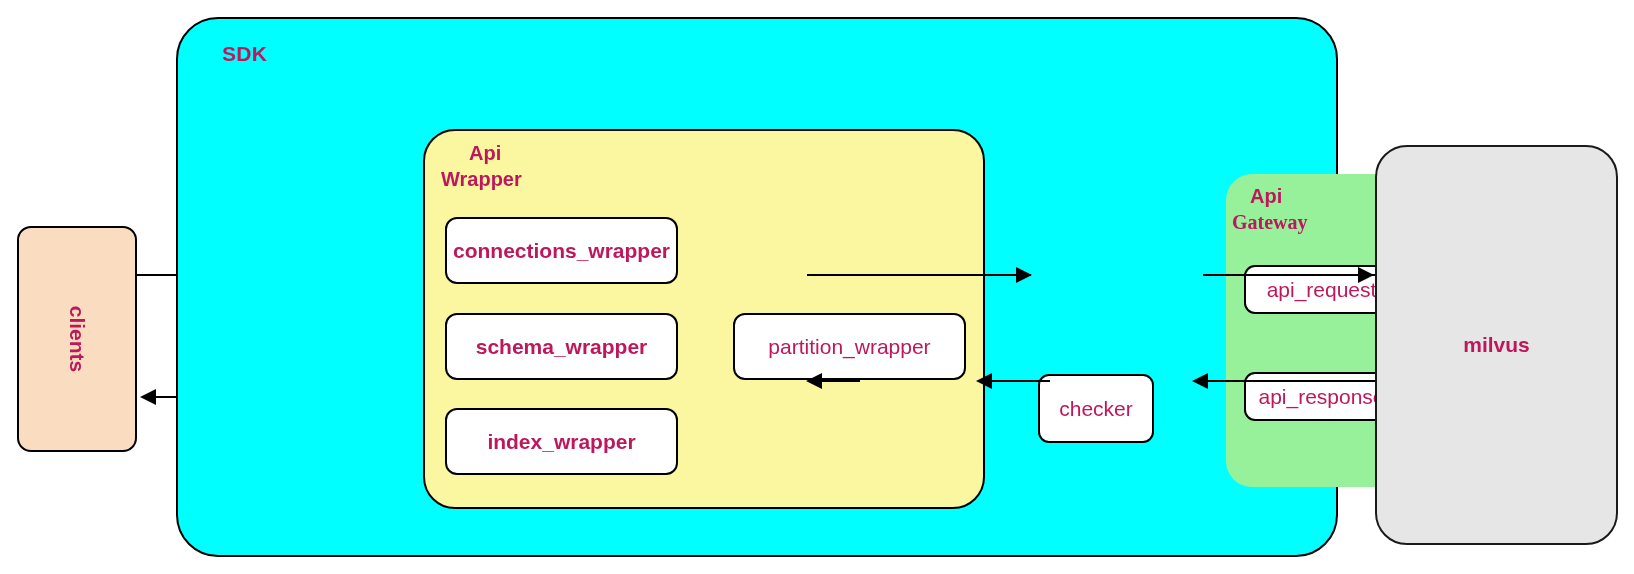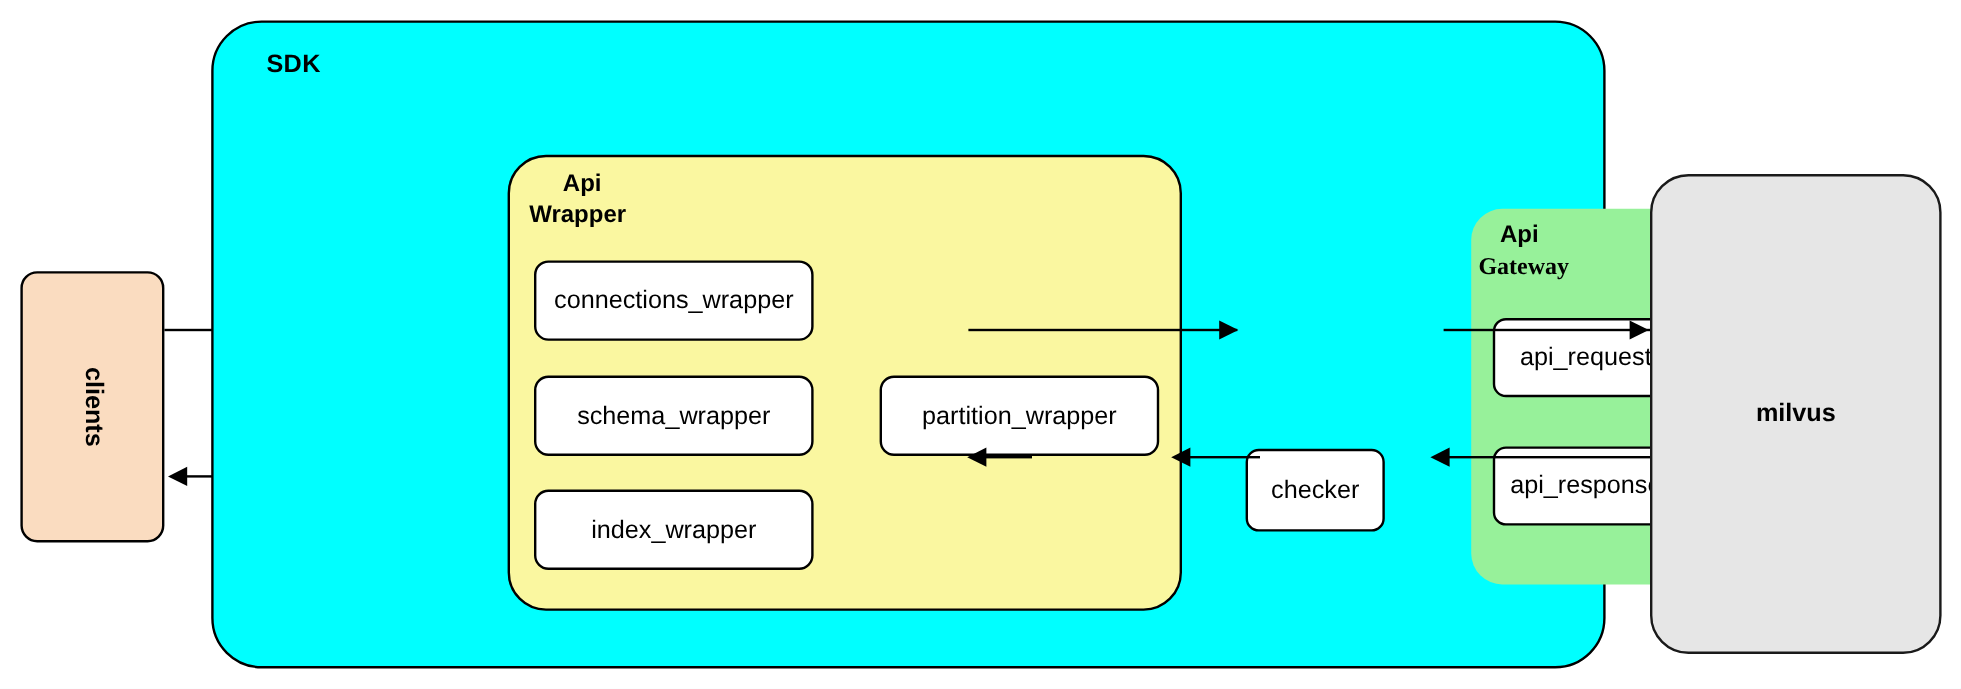--- a/index.html
+++ b/index.html
@@ -17,21 +17,21 @@
     height: 574px;
     background: #ffffff;
     overflow: hidden;
   }
   .box {
     position: absolute;
     box-sizing: border-box;
     display: flex;
     align-items: center;
     justify-content: center;
-    color: #000000;
+    color: #be185d;
   }
 
   
   #sdk-container {
     left: 176px;
     top: 17px;
     width: 1162px;
     height: 540px;
     background: #00ffff;
     border: 2px solid #000000;
@@ -76,21 +76,21 @@
     border: 2px solid #000000;
     border-radius: 12px;
     width: 233px;
     height: 67px;
     font-size: 21px;
     display: flex;
     align-items: center;
     justify-content: center;
     box-sizing: border-box;
   }
-  .wcol1 { left: 20px; }
+  .wcol1 { left: 20px; font-weight: bold; }
   .wcol2 { left: 308px; }
   .wrow1 { top: 86px; }
   .wrow2 { top: 182px; }
   .wrow3 { top: 277px; }
 
   
   #api-gateway-container {
     left: 1048px;
     top: 155px;
     width: 188px;
@@ -107,21 +107,21 @@
     font-weight: bold;
     line-height: 26px;
     width: 160px;
   }
   #api-gateway-label .l2 { display: block; margin-left: -18px; font-family: Liberation Serif, serif; }
 
   .gateway-card {
     position: absolute;
     left: 18px;
     width: 155px;
-    height: 66px;
+    height: 49px;
     background: #ffffff;
     border: 2px solid #000000;
     border-radius: 11px;
     font-size: 21px;
     display: flex;
     align-items: center;
     justify-content: center;
     box-sizing: border-box;
   }
   #gateway-card-request { top: 91px; }

